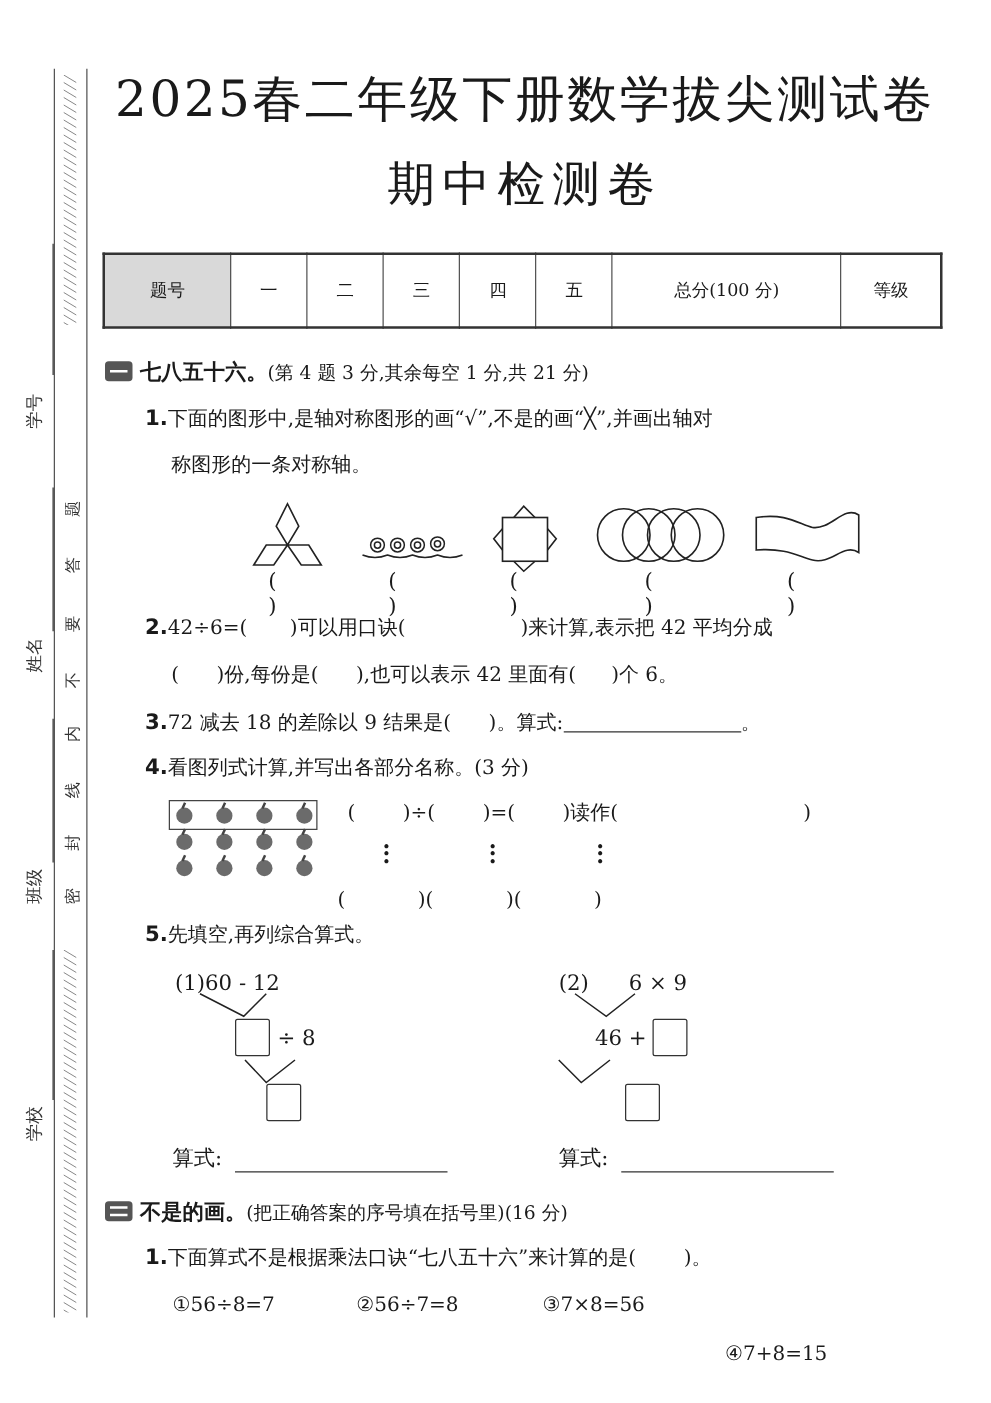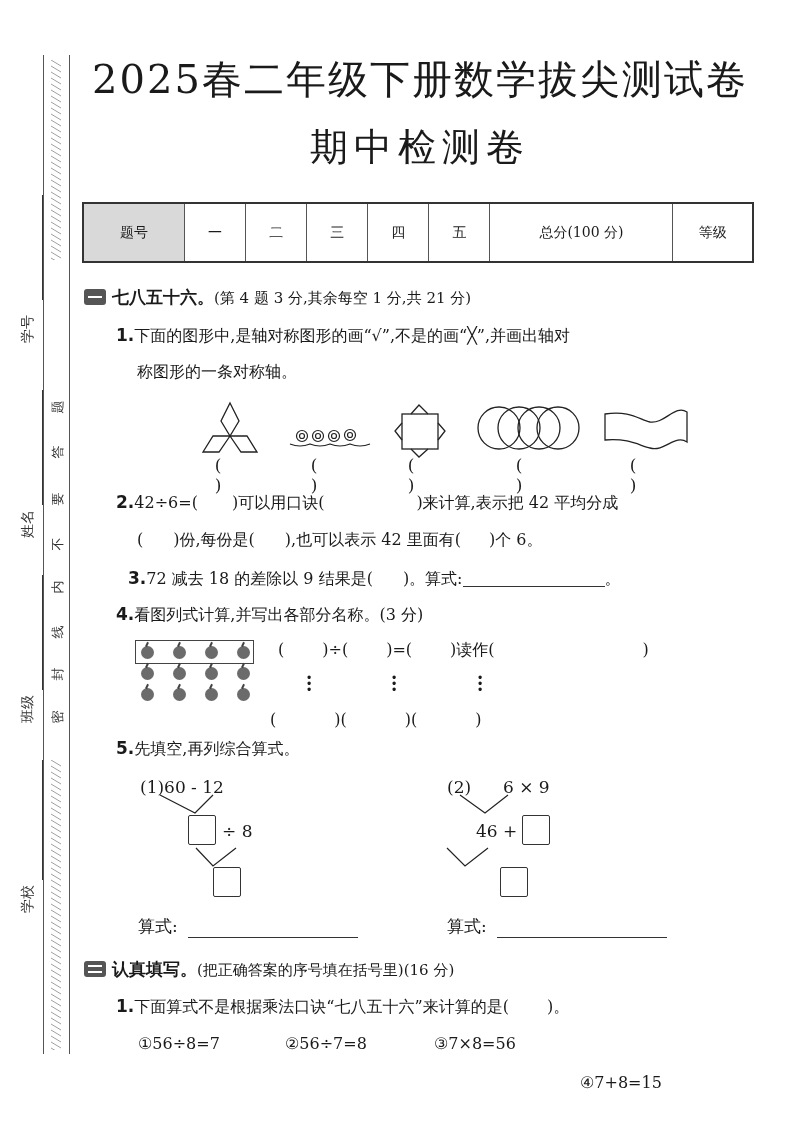--- a/index.html
+++ b/index.html
@@ -255,21 +255,21 @@
 <div class="shape-paren" style="left:501px;top:455px;">(    )</div>
 <div class="shape-paren" style="left:615px;top:455px;">(    )</div>
 
 <div class="q" style="left:116px;top:492px;">
   <span class="num">2.</span><span>42÷6=(</span><span style="display:inline-block;width:34px"></span><span>)可以用口诀(</span><span style="display:inline-block;width:92px"></span><span>)来计算,表示把 42 平均分成</span>
 </div>
 <div class="q" style="left:137px;top:530px;">
   <span>(</span><span style="display:inline-block;width:30px"></span><span>)份,每份是(</span><span style="display:inline-block;width:30px"></span><span>),也可以表示 42 里面有(</span><span style="display:inline-block;width:28px"></span><span>)个 6。</span>
 </div>
 
-<div class="q" style="left:116px;top:568px;margin-left:12px;">
+<div class="q" style="left:116px;top:568px;">
   <span class="num">3.</span><span>72 减去 18 的差除以 9 结果是(</span><span style="display:inline-block;width:30px"></span><span>)。算式:</span><span class="blank-line" style="width:142px"></span><span>。</span>
 </div>
 
 <div class="q" style="left:116px;top:604px;">
   <span class="num">4.</span><span>看图列式计算,并写出各部分名称。(3 分)</span>
 </div>
 <div class="apples" id="apples">
   <div class="apple-box"></div>
 <div class="apple" style="left: 6px; top: 6px;"></div>
     <div class="apple" style="left: 38px; top: 6px;"></div>
@@ -306,21 +306,21 @@
 
 <div class="tree-text" style="left:447px;top:777px;">(2)</div>
 <div class="tree-text" style="left:503px;top:777px;">6 × 9</div>
 <div class="tree-text" style="left:476px;top:821px;">46 +</div>
 <div class="box" style="left:522px;top:815px;"></div>
 <div class="box" style="left:500px;top:867px;"></div>
 <div class="tree-text" style="left:447px;top:915px;">算式:</div>
 <div class="abs" style="left:497px;top:937px;width:170px;border-bottom:1px solid #333;"></div>
 
 <div class="sec" style="top:958px;">
-  <span class="badge"><i style="top:4px"></i><i style="top:10px"></i></span><b>认真填写。</b><span class="note">(把正确答案的序号填在括号里)(16 分)</span>
+  <span class="badge"><i style="top:4px"></i><i style="top:10px"></i></span><b>不是的画。</b><span class="note">(把正确答案的序号填在括号里)(16 分)</span>
 </div>
 <div class="q" style="left:116px;top:996px;">
   <span class="num">1.</span><span>下面算式不是根据乘法口诀“七八五十六”来计算的是(</span><span style="display:inline-block;width:38px"></span><span>)。</span>
 </div>
 <div class="q" style="left:138px;top:1034px;">①56÷8=7</div>
 <div class="q" style="left:285px;top:1034px;">②56÷7=8</div>
 <div class="q" style="left:434px;top:1034px;">③7×8=56</div>
 <div class="q" style="left:580px;top:1073px;">④7+8=15</div>
 
 </body></html>

